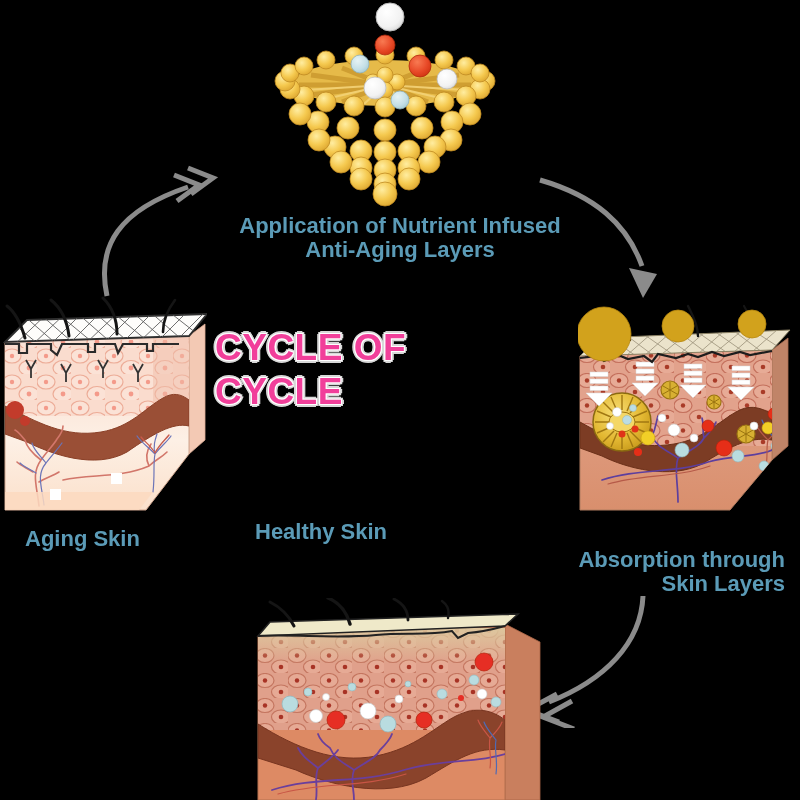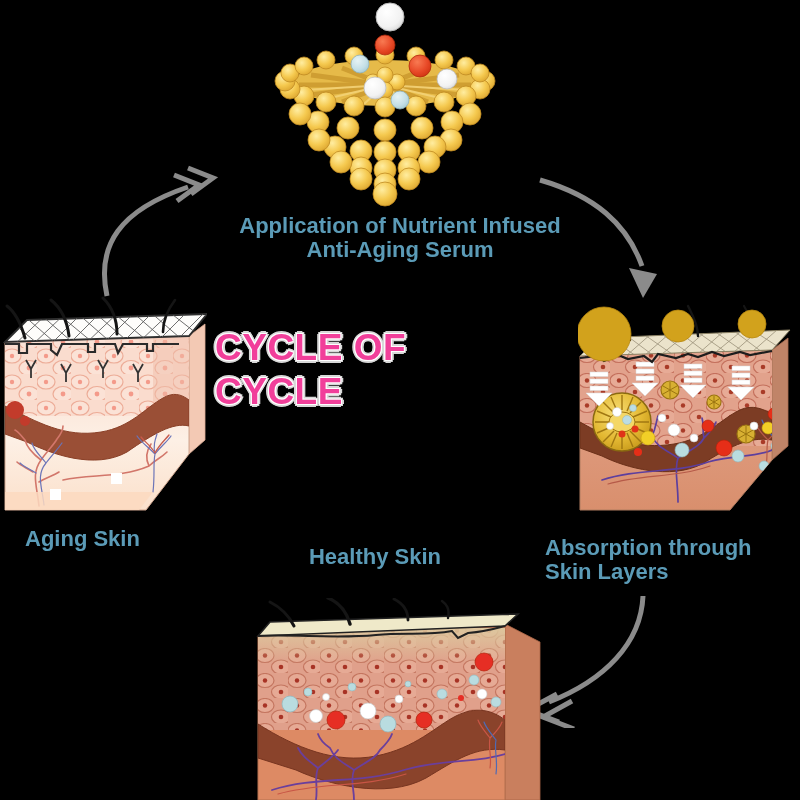--- a/index.html
+++ b/index.html
@@ -125,21 +125,21 @@
       <circle cx="175" cy="77" r="10" fill="url(#gWhite)" stroke="#bdbdbd" stroke-width=".8"></circle>
       <circle cx="103" cy="86" r="11" fill="url(#gWhite)" stroke="#bdbdbd" stroke-width=".8"></circle>
       <circle cx="128" cy="98" r="9" fill="url(#gBlue)" stroke="#8fb4bf" stroke-width=".8"></circle>
       <circle cx="113" cy="43" r="10" fill="url(#gRed)" stroke="#b02a0c" stroke-width=".8"></circle>
       <circle cx="118" cy="15" r="14" fill="url(#gWhite)" stroke="#b9b9b9" stroke-width="1"></circle>
     </g>
   </svg>
 
   <div class="abs stage-label" style="left:180px;top:214px;width:440px;text-align:center">
     <div>Application of Nutrient Infused</div>
-    <div>Anti-Aging Serum</div>
+    <div>Anti-Aging Layers</div>
   </div>
 
   <div class="abs center-title" style="left:215px;top:326px;width:360px;text-align:left">
     <div>CYCLE OF</div>
     <div>CYCLE</div>
   </div>
 
   <svg class="abs" style="left:90px;top:135px" width="140" height="175" viewBox="0 0 140 175">
     <path class="arrow-stroke" d="M17,161 C6,110 30,75 98,52"></path>
     <path class="arrow-stroke" d="M98,33 L123,43 L101,59"></path>
@@ -374,26 +374,26 @@
       <path d="M172,36 C174,24 170,14 166,8" stroke-width="2.2"></path>
     </g>
 
     <g>
       <circle cx="26" cy="36" r="27" fill="#d2a21c" stroke="#b8880f" stroke-width=".8"></circle>
       <circle cx="100" cy="28" r="16" fill="#d2a21c" stroke="#b8880f" stroke-width=".8"></circle>
       <circle cx="174" cy="26" r="14" fill="#d2a21c" stroke="#b8880f" stroke-width=".8"></circle>
     </g>
   </svg>
 
-  <div class="abs stage-label" style="left:545px;top:536px;width:240px;text-align:left">
+  <div class="abs stage-label" style="left:545px;top:548px;width:240px;text-align:right">
     <div>Absorption through</div>
     <div>Skin Layers</div>
   </div>
 
-  <div class="abs stage-label" style="left:255px;top:545px;width:240px;text-align:center">
+  <div class="abs stage-label" style="left:255px;top:520px;width:240px;">
     <div>Healthy Skin</div>
   </div>
 
   <svg class="abs" style="left:256px;top:598px" width="286" height="202" viewBox="0 0 286 202">
     <defs>
       <pattern id="reCells" width="32" height="25" patternUnits="userSpaceOnUse">
         <rect width="32" height="25" fill="#e0a08b"></rect>
         <ellipse cx="9" cy="7.5" rx="9" ry="7" fill="#e6aa95" stroke="#c4755f" stroke-width="1.2"></ellipse>
         <ellipse cx="25" cy="19" rx="9.5" ry="7" fill="#e6aa95" stroke="#c4755f" stroke-width="1.2"></ellipse>
         <circle cx="9" cy="7.5" r="2.2" fill="#a83325"></circle>

